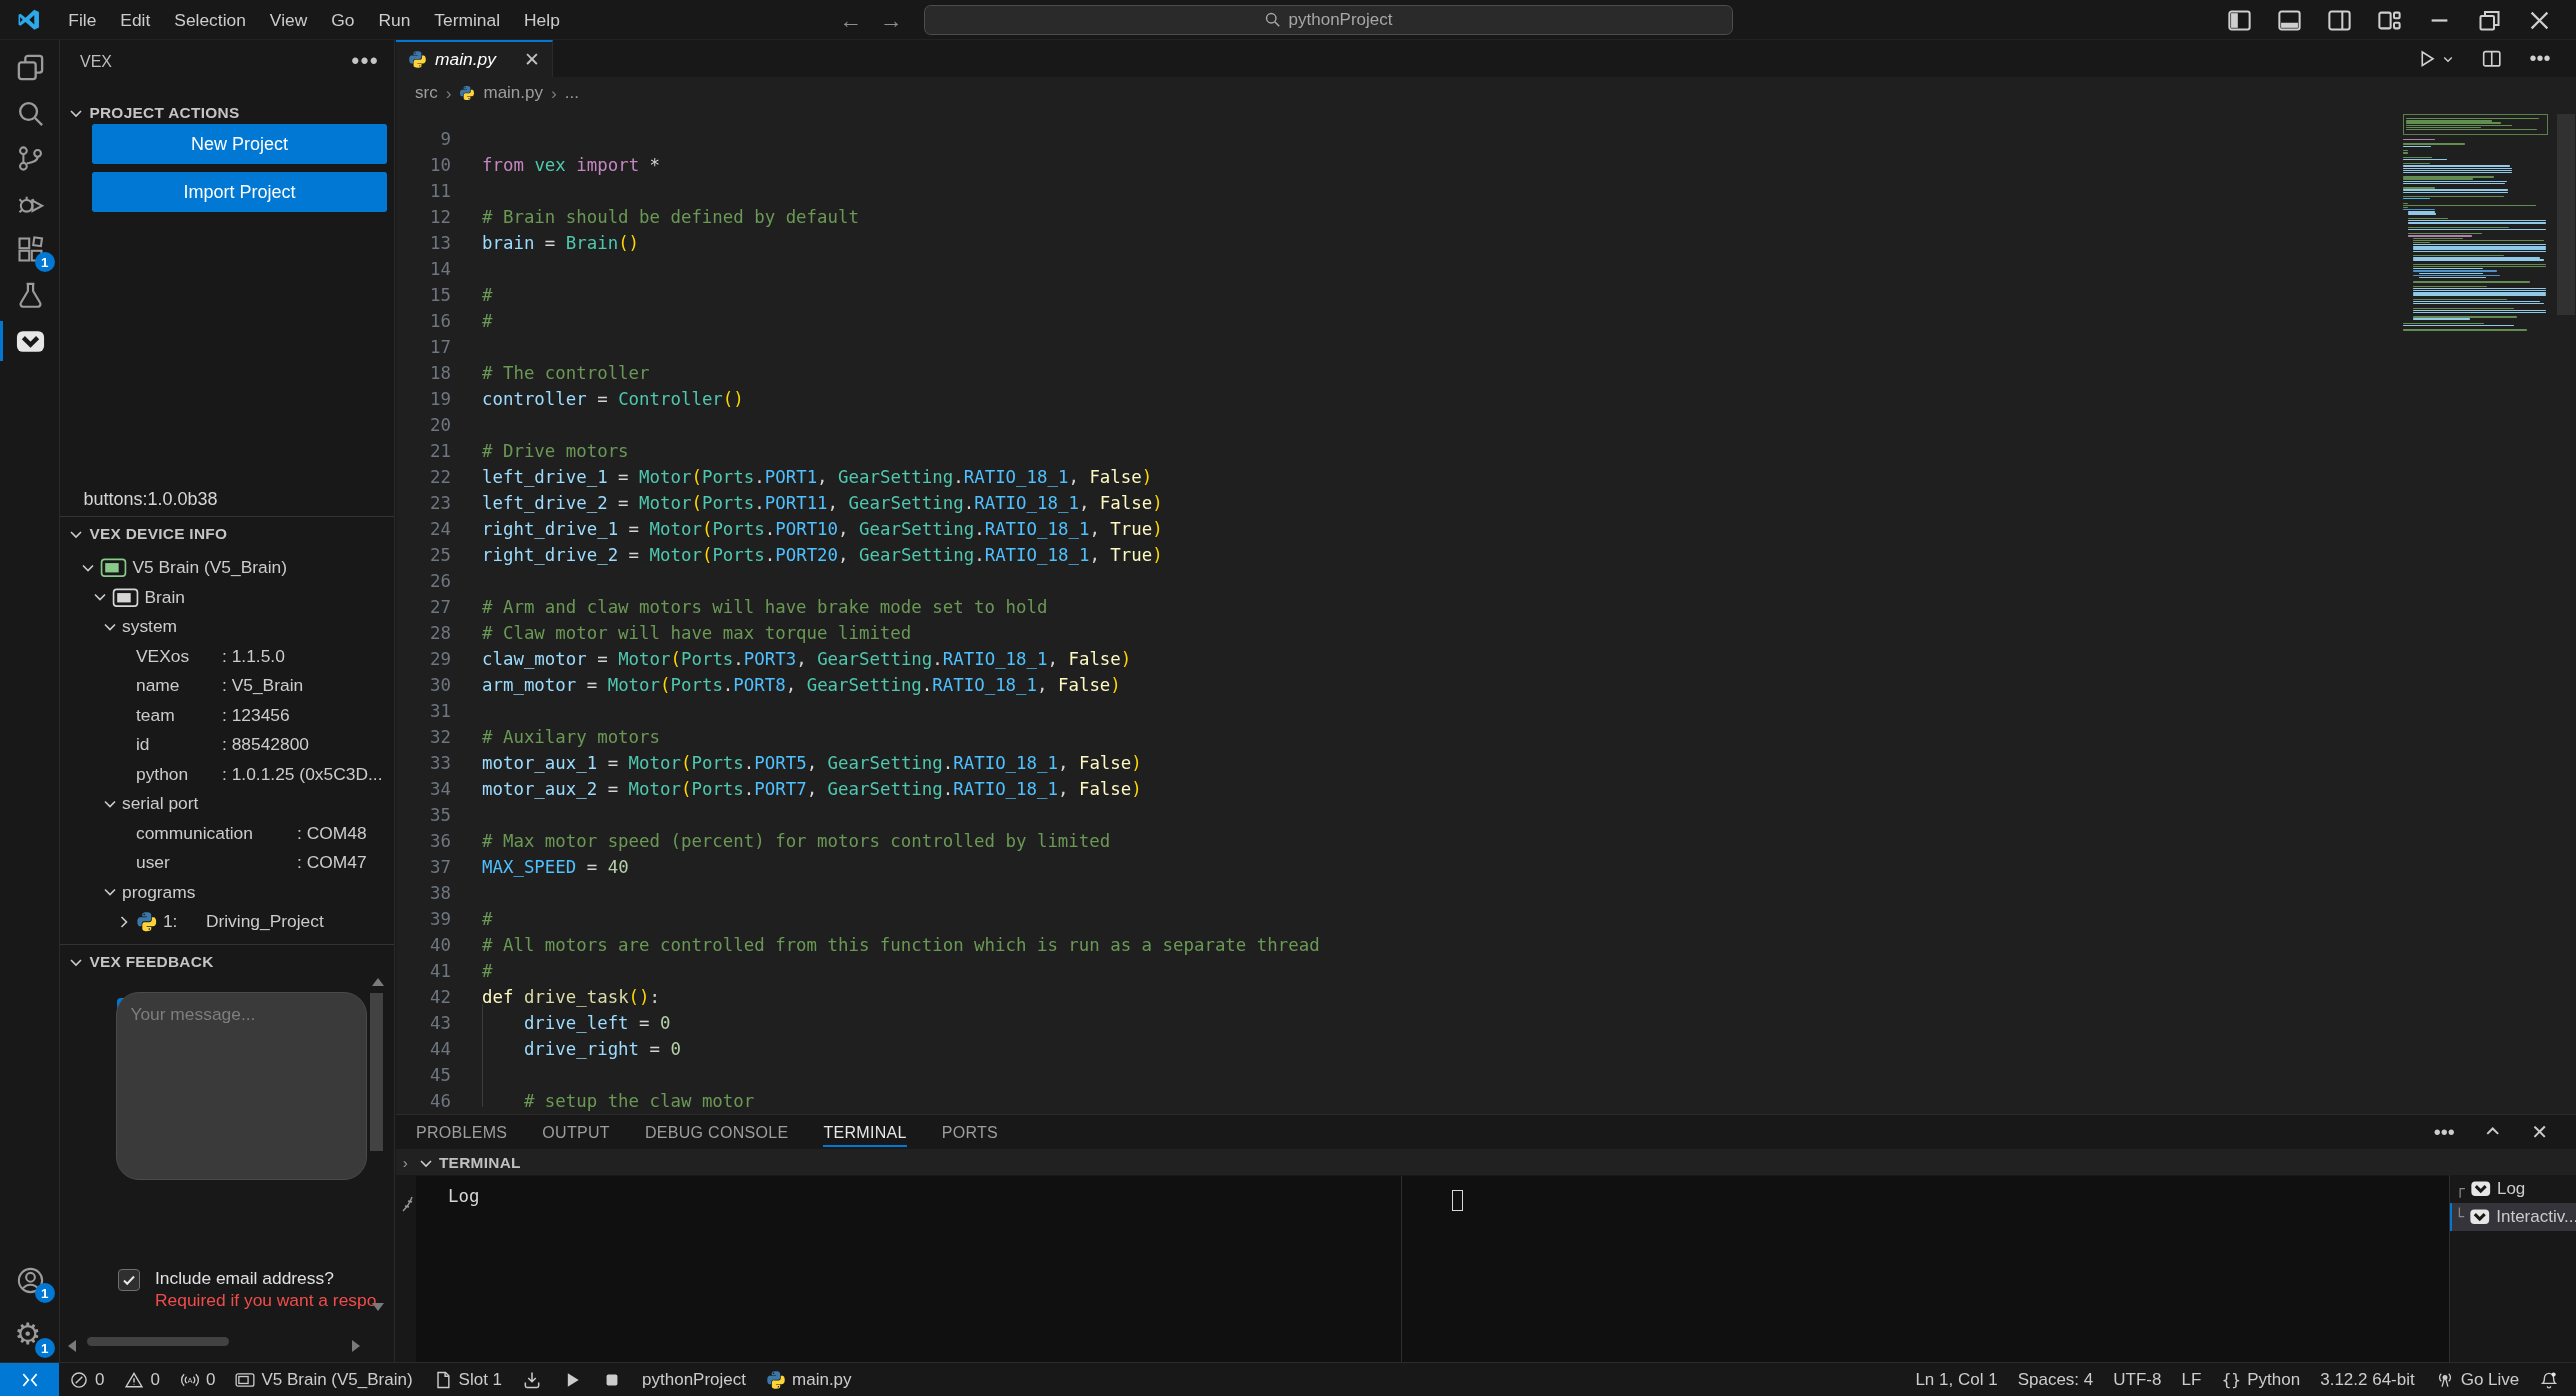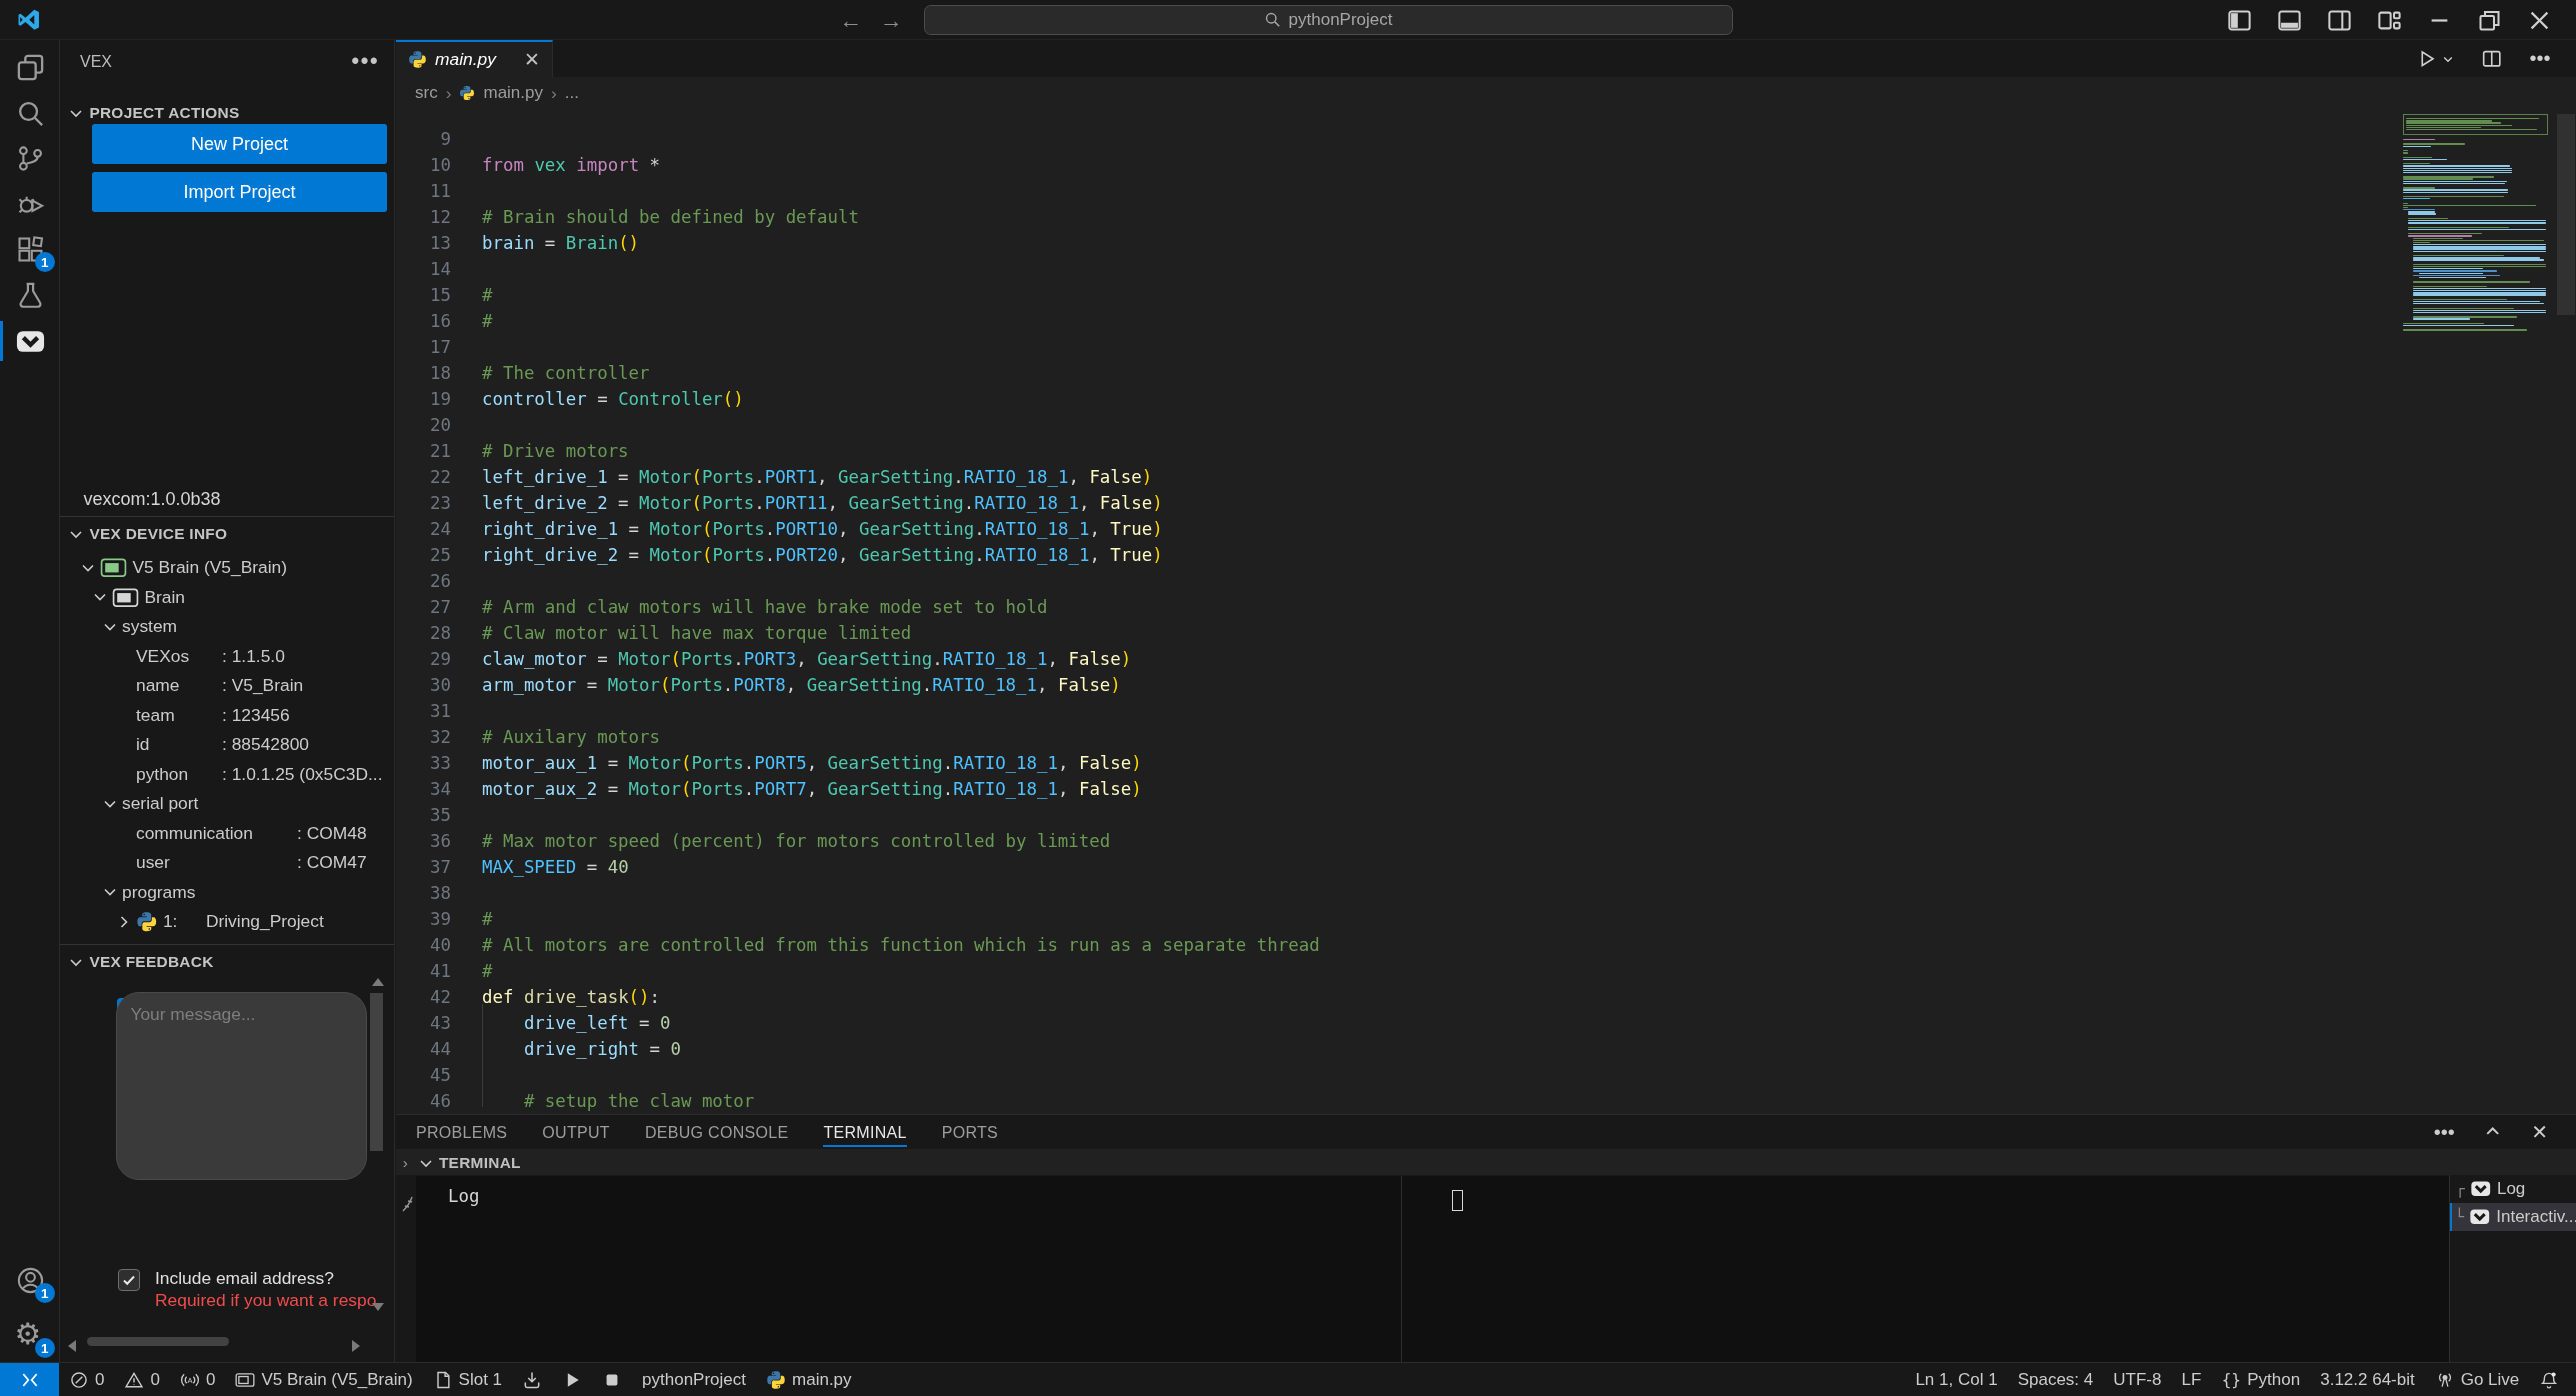--- a/index.html
+++ b/index.html
@@ -106,20 +106,30 @@
 <body>
 
 <div class="app">
 
   <div class="titlebar">
     <div class="tb-logo">
       <svg viewBox="0 0 24 24">
           <path fill="#2da8e8" d="M17.2 2.6 8.9 10 4.2 6.4 2.4 7.3v9.4l1.8.9L8.9 14l8.3 7.4 4.4-2.1V4.7l-4.4-2.1zM3.9 14.5v-5l2.4 2.5-2.4 2.5zm13.3 1.9-4.7-4.4 4.7-4.4v8.8z"></path>
         </svg>
     </div>
+    <div class="menu" id="menu-bar">
+        <div class="menu-item">File</div>
+        <div class="menu-item">Edit</div>
+        <div class="menu-item">Selection</div>
+        <div class="menu-item">View</div>
+        <div class="menu-item">Go</div>
+        <div class="menu-item">Run</div>
+        <div class="menu-item">Terminal</div>
+        <div class="menu-item">Help</div>
+      </div>
     <div class="nav-arrows">
       <span>←</span>
       <span>→</span>
     </div>
     <div class="searchbox">
       <span style="width:17.4px;height:17.4px;">
         <svg viewBox="0 0 24 24" fill="none" stroke="currentColor" stroke-width="2">
             <circle cx="10" cy="10" r="6.5"></circle>
             <path d="M15 15l6 6"></path>
           </svg>
@@ -263,21 +273,21 @@
         </span>
       <span>PROJECT ACTIONS</span>
     </div>
     <button class="sb-btn" style="top:84px;">
         <span>New Project</span>
       </button>
     <button class="sb-btn" style="top:132px;">
         <span>Import Project</span>
       </button>
 
-    <div class="vexcom" style="top:445px;">vexcom:1.0.0b38</div>
+    <div class="vexcom" style="top:445px;">buttons:1.0.0b38</div>
     <div class="sep" style="top:476px;"></div>
 
     <div class="shead" style="top:479px;">
       <span class="chev">
           <svg viewBox="0 0 16 16" fill="none" stroke="currentColor" stroke-width="1.6">
             <path d="M3 6l5 5 5-5"></path>
           </svg>
         </span>
       <span>VEX DEVICE INFO</span>
     </div>

